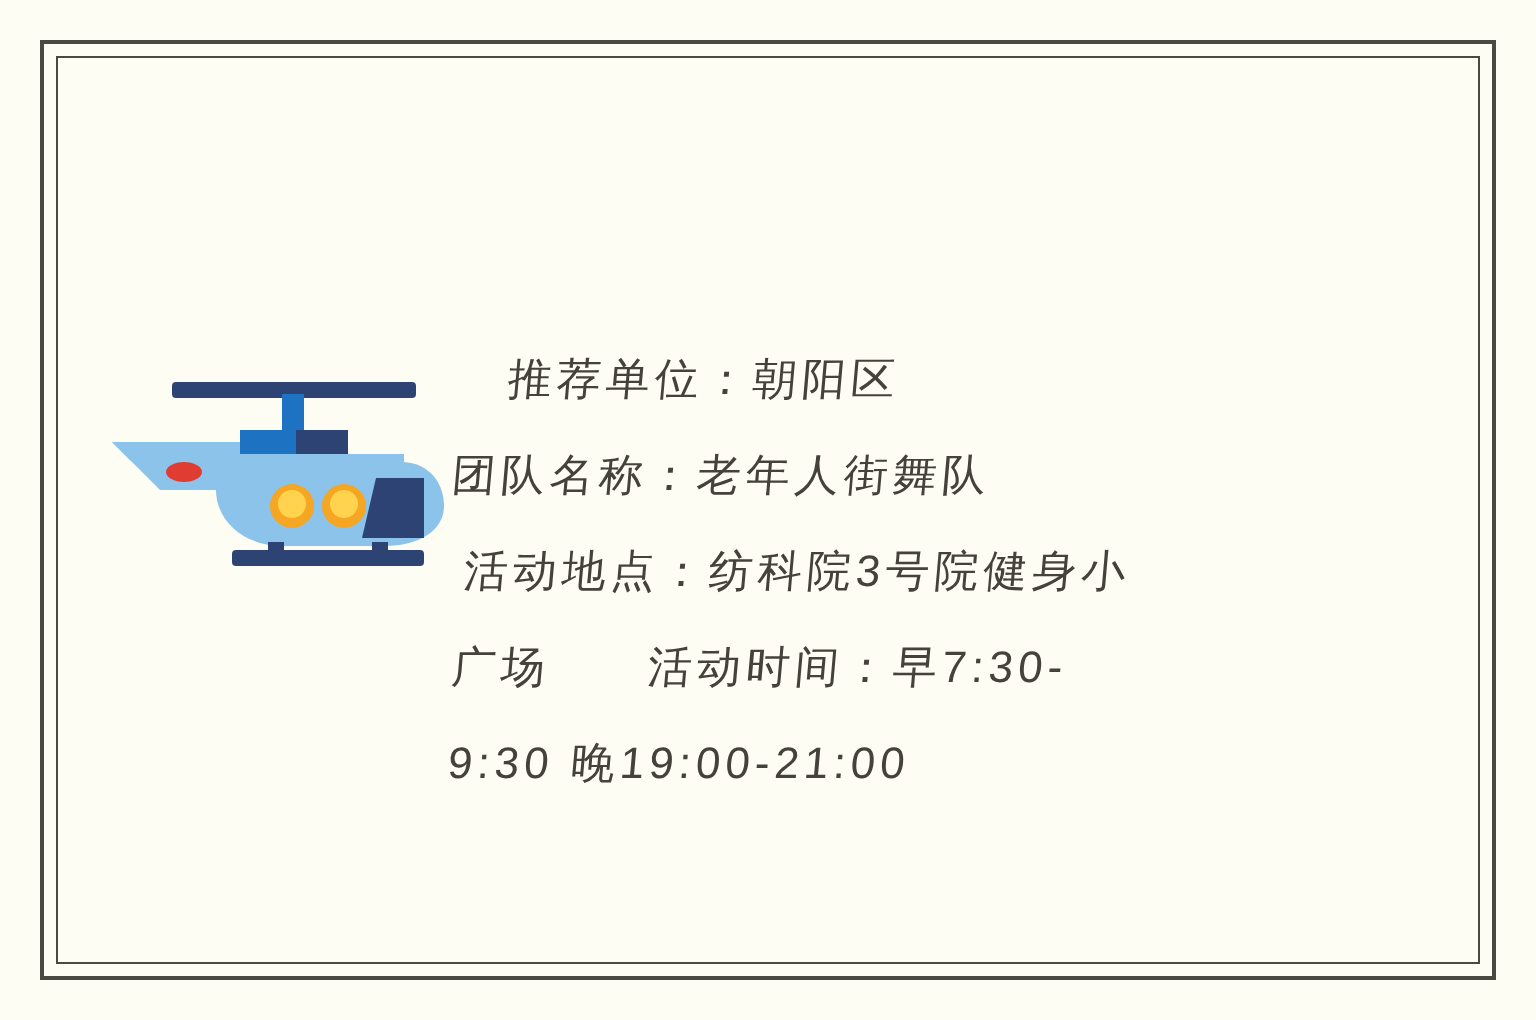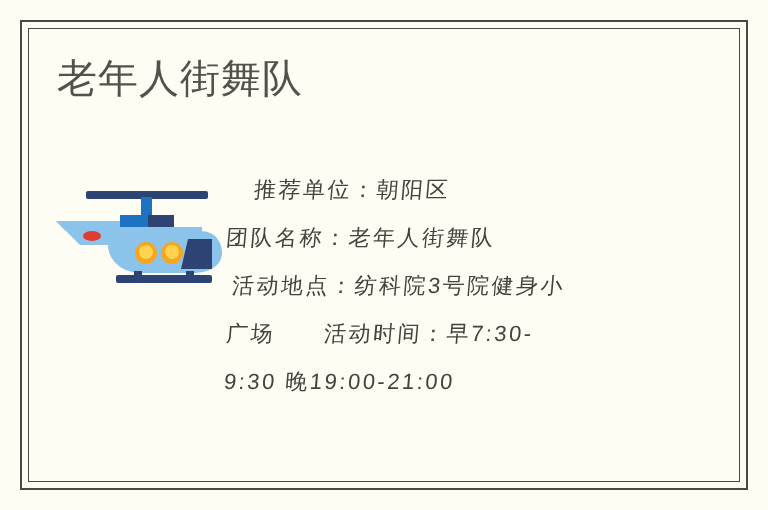--- a/index.html
+++ b/index.html
@@ -98,21 +98,20 @@
 </head>
 <body>
 
 <div class="card">
 
   <div class="frame-outer"></div>
   <div class="frame-inner"></div>
 
   <div class="content">
 
-    <div class="page-title">老年人街舞队</div>
 
     <div class="heli-wrap">
       <svg class="heli-svg" width="180" height="130" viewBox="0 0 180 130" xmlns="http://www.w3.org/2000/svg">
 
         <rect x="36" y="38" width="122" height="8" rx="2" fill="#2d4373"></rect>
 
         <rect x="91" y="44" width="11" height="22" fill="#1d72c2"></rect>
 
         <rect x="70" y="62" width="28" height="16" fill="#1d72c2"></rect>
         <rect x="98" y="62" width="26" height="16" fill="#2d4373"></rect>

